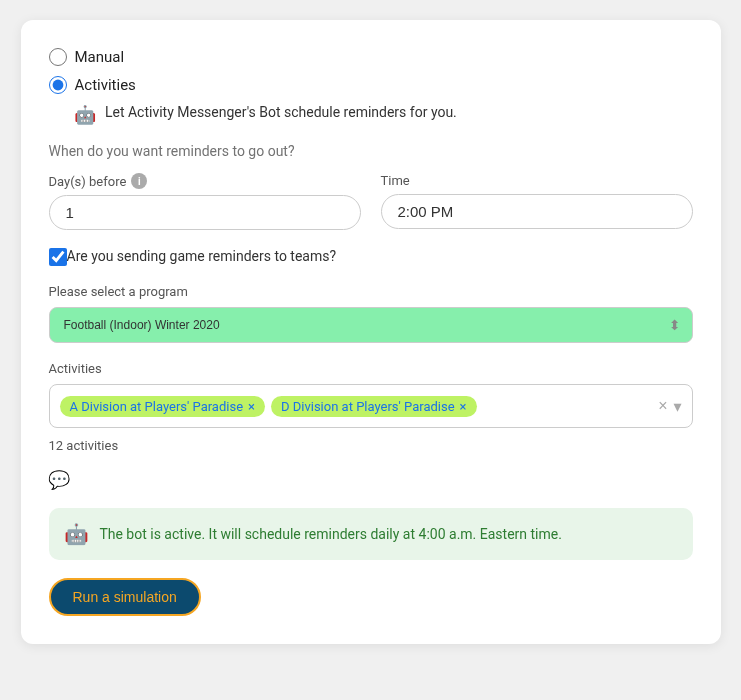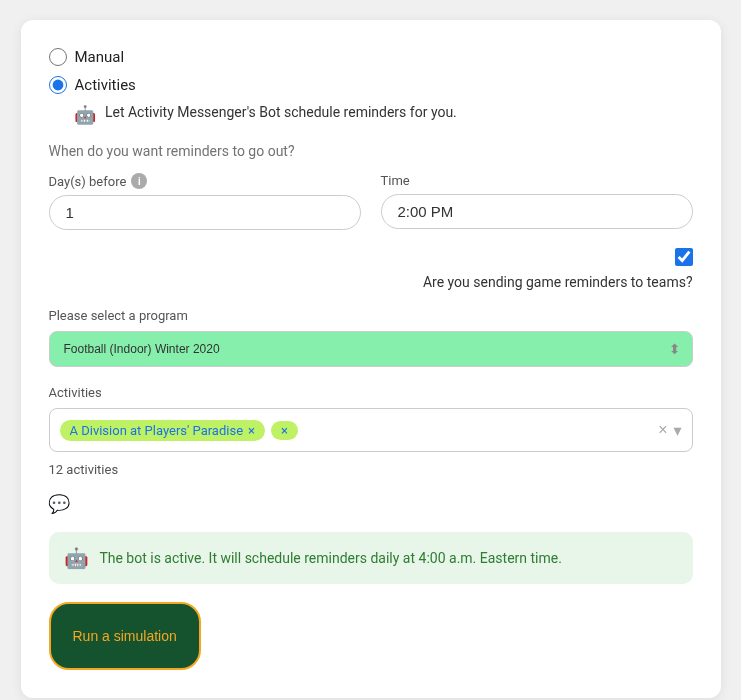--- a/index.html
+++ b/index.html
@@ -89,24 +89,22 @@
       border: 1.5px solid #ccc;
       border-radius: 20px;
       padding: 8px 16px;
       font-size: 15px;
       color: #333;
       outline: none;
       width: 100%;
     }
     .checkbox-row {
       display: flex;
-      align-items: flex-end;
-      gap: 8px;
-      margin-bottom: 18px;
-      flex-direction: column;
+      align-items: flex-start;
+      margin-bottom: 18px;
     }
     .checkbox-input {
       width: 18px;
       height: 18px;
       accent-color: #1a73e8;
       cursor: pointer;
     }
     .checkbox-label {
       font-size: 14px;
       color: #333;
@@ -226,24 +224,24 @@
       gap: 10px;
       font-size: 14px;
       color: #2e7d32;
       margin-bottom: 18px;
     }
     .bot-notice-icon {
       font-size: 20px;
     }
     .simulation-btn {
       border: 2px solid #f5a623;
-      background: #14532d;
+      background: #0c4a6e;
       color: #f5a623;
       border-radius: 20px;
-      padding: 24px 22px;
+      padding: 9px 22px;
       font-size: 14px;
       font-weight: 500;
       cursor: pointer;
       outline: none;
     }
     .activities-field-inner {
       display: flex;
       flex: 1;
       flex-wrap: wrap;
       align-items: center;
@@ -308,20 +306,21 @@
 
   
   <div class="activities-label">Activities</div>
   <div class="activities-field">
     <div class="activities-field-inner">
       <div class="tag">
         <span>A Division at Players' Paradise</span>
         <span class="tag-close">×</span>
       </div>
       <div class="tag">
+        <span>D Division at Players' Paradise</span>
         <span class="tag-close">×</span>
       </div>
     </div>
     <div class="activities-controls">
       <button class="clear-btn">×</button>
       <button class="dropdown-btn">▾</button>
     </div>
   </div>
 
   

